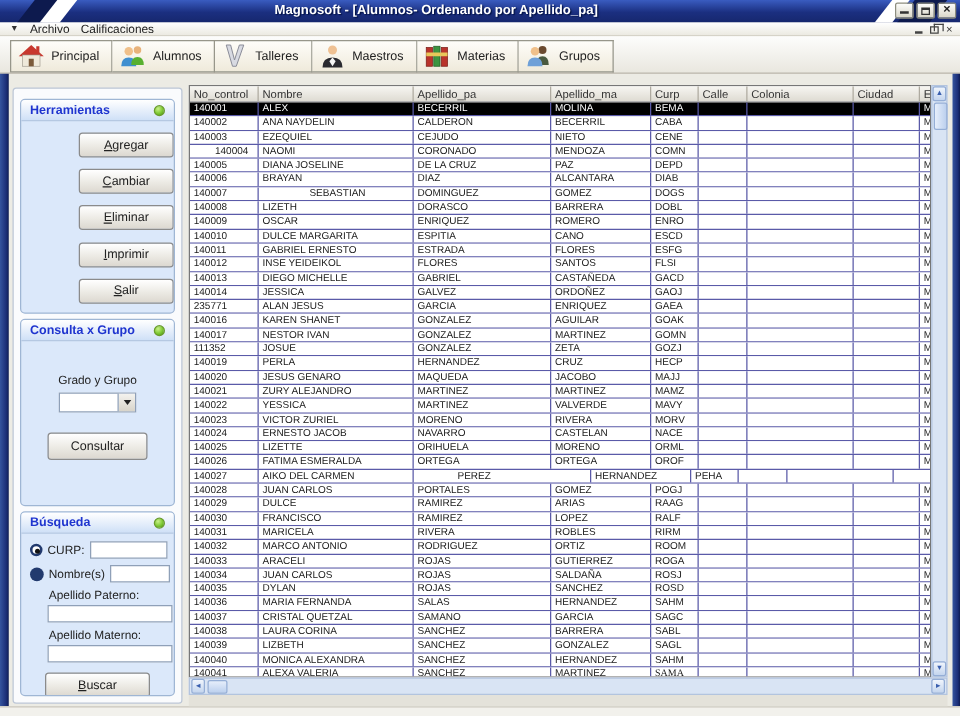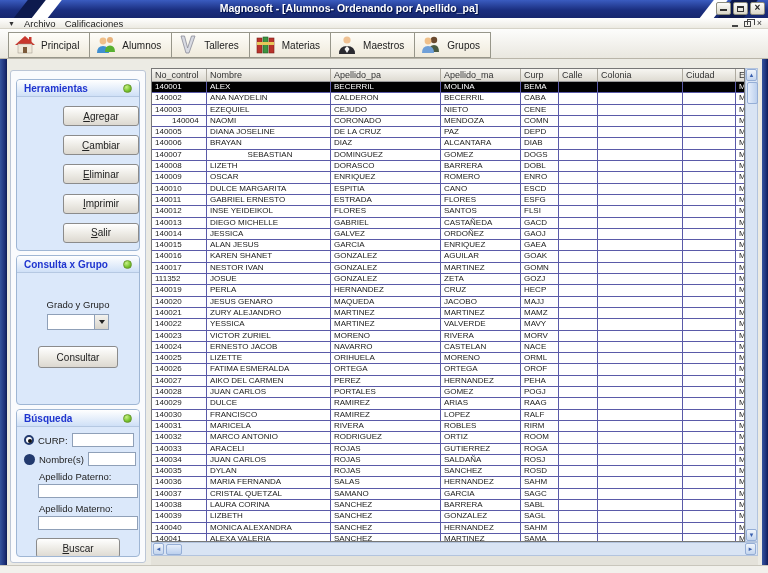--- a/index.html
+++ b/index.html
@@ -154,34 +154,34 @@
       <span>Alumnos</span>
     </div>
     <div class="tbtn">
       <svg viewBox="0 0 22 22">
         <polygon points="4,2 9,19 12,19 18,2 14.5,2 10.6,14 7.5,2" fill="#d8dae2" stroke="#8a8c98" stroke-width="0.8"></polygon>
       </svg>
       <span>Talleres</span>
     </div>
     <div class="tbtn">
       <svg viewBox="0 0 22 22">
+        <circle cx="11" cy="6" r="3.6" fill="#efc193"></circle>
+        <path d="M3 20 q0-8 8-8 q8 0 8 8 z" fill="#2a2a30"></path>
+        <polygon points="11,12 13.5,15 11,19 8.5,15" fill="#f5f5f5"></polygon>
+      </svg>
+      <span>Maestros</span>
+    </div>
+    <div class="tbtn">
+      <svg viewBox="0 0 22 22">
         <rect x="2" y="4" width="5" height="15" fill="#b9332b" stroke="#7c1f1a" stroke-width="0.6"></rect>
         <rect x="8" y="3" width="5" height="16" fill="#3c9440" stroke="#225c25" stroke-width="0.6"></rect>
         <rect x="14" y="4" width="5" height="15" fill="#b9332b" stroke="#7c1f1a" stroke-width="0.6"></rect>
         <rect x="2" y="8" width="17" height="3" fill="#e8c75a"></rect>
       </svg>
       <span>Materias</span>
-    </div>
-    <div class="tbtn">
-      <svg viewBox="0 0 22 22">
-        <circle cx="11" cy="6" r="3.6" fill="#efc193"></circle>
-        <path d="M3 20 q0-8 8-8 q8 0 8 8 z" fill="#2a2a30"></path>
-        <polygon points="11,12 13.5,15 11,19 8.5,15" fill="#f5f5f5"></polygon>
-      </svg>
-      <span>Maestros</span>
     </div>
     <div class="tbtn">
       <svg viewBox="0 0 22 22">
         <circle cx="14" cy="6" r="3.2" fill="#6b4a2f"></circle>
         <path d="M9 18 q0-7 5-7 q5 0 5 7 z" fill="#4a5a40"></path>
         <circle cx="8" cy="7" r="3.4" fill="#f0c08a"></circle>
         <path d="M2 19 q0-7 6-7 q6 0 6 7 z" fill="#6fa0d8"></path>
       </svg>
       <span>Grupos</span>
     </div>
@@ -411,21 +411,21 @@
             <div class="gcell" style="width: 124px;">JESSICA</div>
             <div class="gcell" style="width: 110px;">GALVEZ</div>
             <div class="gcell" style="width: 80px;">ORDOÑEZ</div>
             <div class="gcell" style="width: 38px;">GAOJ</div>
             <div class="gcell" style="width: 39px;"></div>
             <div class="gcell" style="width: 85px;"></div>
             <div class="gcell" style="width: 53px;"></div>
             <div class="gcell" style="width: 12px;">M</div>
           </div>
           <div class="grow">
-            <div class="gcell" style="width: 55px;">140015</div>
+            <div class="gcell" style="width: 55px;">235771</div>
             <div class="gcell" style="width: 124px;">ALAN JESUS</div>
             <div class="gcell" style="width: 110px;">GARCIA</div>
             <div class="gcell" style="width: 80px;">ENRIQUEZ</div>
             <div class="gcell" style="width: 38px;">GAEA</div>
             <div class="gcell" style="width: 39px;"></div>
             <div class="gcell" style="width: 85px;"></div>
             <div class="gcell" style="width: 53px;"></div>
             <div class="gcell" style="width: 12px;">M</div>
           </div>
           <div class="grow">
@@ -545,21 +545,21 @@
             <div class="gcell" style="width: 80px;">ORTEGA</div>
             <div class="gcell" style="width: 38px;">OROF</div>
             <div class="gcell" style="width: 39px;"></div>
             <div class="gcell" style="width: 85px;"></div>
             <div class="gcell" style="width: 53px;"></div>
             <div class="gcell" style="width: 12px;">M</div>
           </div>
           <div class="grow">
             <div class="gcell" style="width: 55px;">140027</div>
             <div class="gcell" style="width: 124px;">AIKO DEL CARMEN</div>
-            <div class="gcell" style="width: 110px;">PEREZ</div>
+            <div class="gcell" style="width: 110px; margin-left: 32px;">PEREZ</div>
             <div class="gcell" style="width: 80px;">HERNANDEZ</div>
             <div class="gcell" style="width: 38px;">PEHA</div>
             <div class="gcell" style="width: 39px;"></div>
             <div class="gcell" style="width: 85px;"></div>
             <div class="gcell" style="width: 53px;"></div>
             <div class="gcell" style="width: 12px;">M</div>
           </div>
           <div class="grow">
             <div class="gcell" style="width: 55px;">140028</div>
             <div class="gcell" style="width: 124px;">JUAN CARLOS</div>
@@ -701,21 +701,21 @@
             <div class="gcell" style="width: 39px;"></div>
             <div class="gcell" style="width: 85px;"></div>
             <div class="gcell" style="width: 53px;"></div>
             <div class="gcell" style="width: 12px;">M</div>
           </div>
           <div class="grow">
             <div class="gcell" style="width: 55px;">140041</div>
             <div class="gcell" style="width: 124px;">ALEXA VALERIA</div>
             <div class="gcell" style="width: 110px;">SANCHEZ</div>
             <div class="gcell" style="width: 80px;">MARTINEZ</div>
-            <div class="gcell" style="width: 38px;">SAMA</div>
+            <div class="gcell" style="width: 38px; font-family: Liberation Serif, serif;">SAMA</div>
             <div class="gcell" style="width: 39px;"></div>
             <div class="gcell" style="width: 85px;"></div>
             <div class="gcell" style="width: 53px;"></div>
             <div class="gcell" style="width: 12px;">M</div>
           </div>
         </div>
     </div>
     <div class="vscroll">
       <span class="sbtn" style="margin:0 auto;">▲</span>
       <span class="sbtn" style="margin:0 auto;">▼</span>

